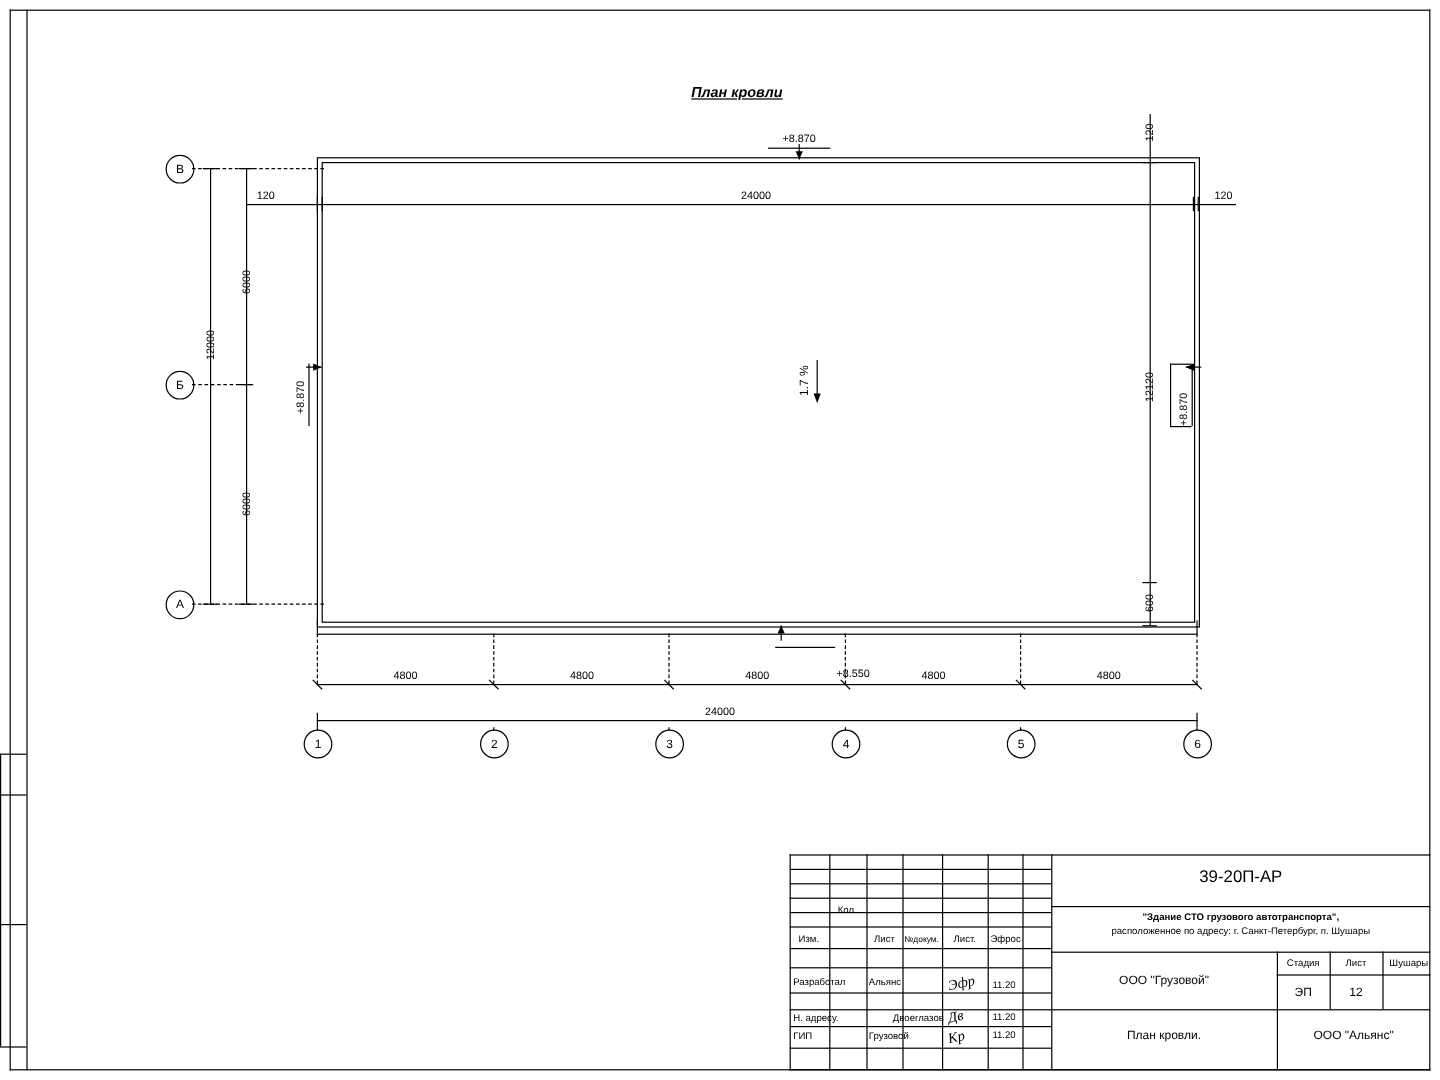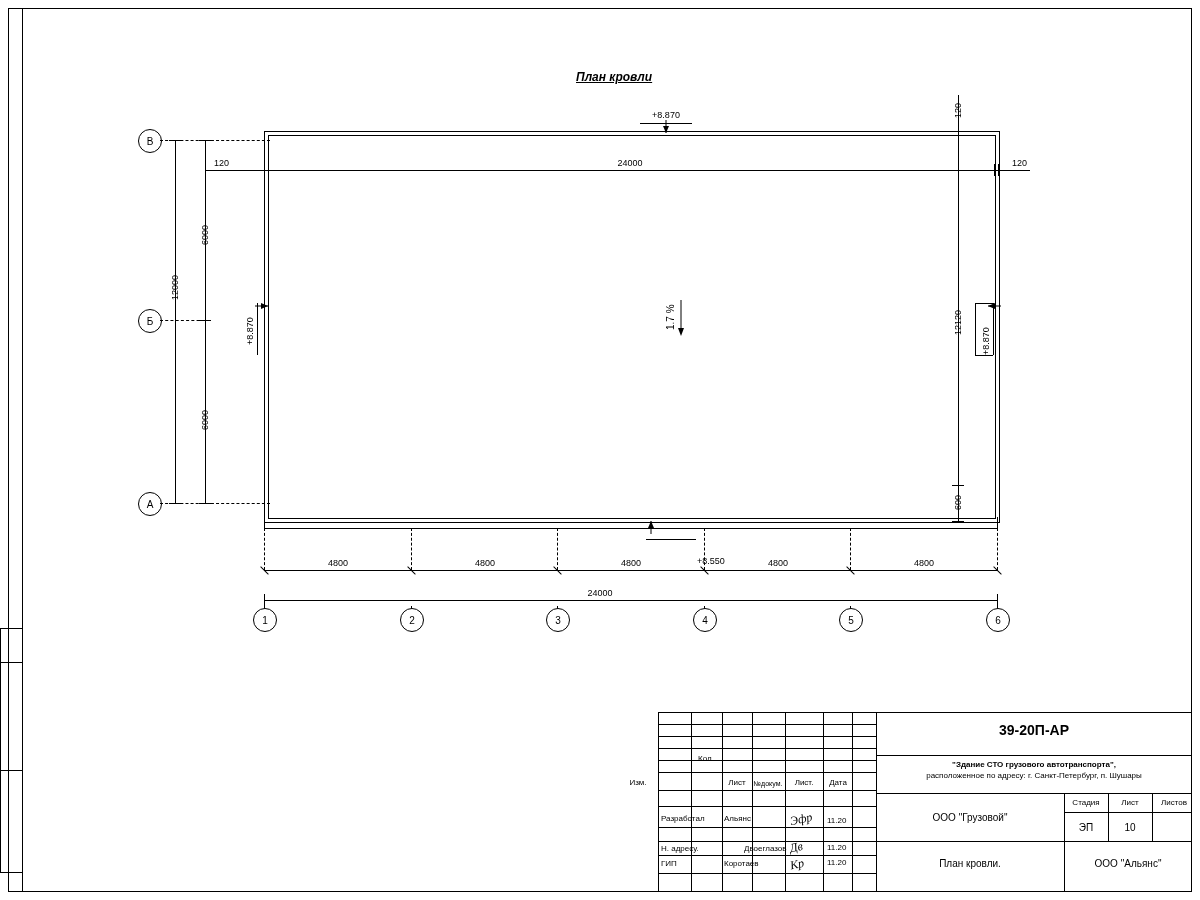--- a/index.html
+++ b/index.html
@@ -14,21 +14,21 @@
   .title{position:absolute;font-style:italic;font-weight:bold;font-size:12px;text-decoration:underline;}
   .circ{position:absolute;border:1px solid #000;border-radius:50%;width:22px;height:22px;
         display:flex;align-items:center;justify-content:center;font-size:10px;background:#fff;}
   .dash{position:absolute;border-top:1px dashed #000;height:0;}
   .dashv{position:absolute;border-left:1px dashed #000;width:0;}
   .tick{position:absolute;width:11px;height:1px;background:#000;transform-origin:center;}
   .roofout{position:absolute;border:1px solid #000;}
   .stampline{position:absolute;background:#000;}
   .stxt{position:absolute;white-space:nowrap;font-size:8px;line-height:1.1;}
   .stxt.c{transform:translateX(-50%);text-align:center;}
-  .stampnum{position:absolute;font-size:14px;font-weight:bold;transform:translateX(-50%);}
+  .stampnum{position:absolute;font-size:14px;font-weight:normal;transform:translateX(-50%);}
   .sig{position:absolute;font-family:"Liberation Serif", serif;font-style:italic;font-size:12px;
        transform:rotate(-12deg);color:#000;}
   .arrow{position:absolute;}
 </style>
 </head>
 <body>
 
 <div id="sheet">
 
   <div class="ln h" style="left:8px;top:8px;width:1184px;"></div>
@@ -202,43 +202,43 @@
   <div class="stampline" style="left:1152px;top:793px;width:1px;height:48px;"></div>
   <div class="stampline" style="left:1064px;top:841px;width:1px;height:51px;"></div>
 
   <div class="stampnum" style="left:1034px;top:722px;">39-20П-АР</div>
   <div class="stxt c" style="left:1034px;top:761px;font-weight:bold;">"Здание СТО грузового автотранспорта",</div>
   <div class="stxt c" style="left:1034px;top:772px;">расположенное по адресу: г. Санкт-Петербург, п. Шушары</div>
   <div class="stxt c" style="left:970px;top:812px;font-size:10px;">ООО "Грузовой"</div>
   <div class="stxt c" style="left:970px;top:858px;font-size:10px;">План кровли.</div>
   <div class="stxt c" style="left:1128px;top:858px;font-size:10px;">ООО "Альянс"</div>
 
-  <div class="stxt c" style="left:638px;top:779px;">Изм.</div>
+  <div class="stxt c" style="left:674px;top:779px;">Изм.</div>
   <div class="stxt c" style="left:706px;top:755px;">Кол.</div>
   <div class="stxt c" style="left:737px;top:779px;">Лист</div>
   <div class="stxt c" style="left:768px;top:780px;font-size:7px;">№докум.</div>
   <div class="stxt c" style="left:804px;top:779px;">Лист.</div>
-  <div class="stxt c" style="left:838px;top:779px;">Дата</div>
+  <div class="stxt c" style="left:838px;top:779px;">Эфрос</div>
 
   <div class="stxt c" style="left:1086px;top:799px;">Стадия</div>
   <div class="stxt c" style="left:1130px;top:799px;">Лист</div>
-  <div class="stxt c" style="left:1174px;top:799px;">Листов</div>
+  <div class="stxt c" style="left:1174px;top:799px;">Шушары</div>
 
   <div class="stxt c" style="left:1086px;top:822px;font-size:10px;">ЭП</div>
-  <div class="stxt c" style="left:1130px;top:822px;font-size:10px;">10</div>
+  <div class="stxt c" style="left:1130px;top:822px;font-size:10px;">12</div>
   <div class="stxt c" style="left:1174px;top:822px;font-size:10px;"></div>
 
   <div class="stxt" style="left:661px;top:815px;">Разработал</div>
   <div class="stxt" style="left:724px;top:815px;">Альянс</div>
   <div class="sig" style="left:790px;top:812px;">Эфр</div>
   <div class="stxt" style="left:827px;top:817px;">11.20</div>
 
   <div class="stxt" style="left:661px;top:845px;">Н. адресу.</div>
   <div class="stxt" style="left:744px;top:845px;">Двоеглазов</div>
   <div class="sig" style="left:790px;top:840px;">Дв</div>
   <div class="stxt" style="left:827px;top:844px;">11.20</div>
 
   <div class="stxt" style="left:661px;top:860px;">ГИП</div>
-  <div class="stxt" style="left:724px;top:860px;">Коротаев</div>
+  <div class="stxt" style="left:724px;top:860px;">Грузовой</div>
   <div class="sig" style="left:790px;top:857px;">Кр</div>
   <div class="stxt" style="left:827px;top:859px;">11.20</div>
 
 </div>
 
 </body></html>

